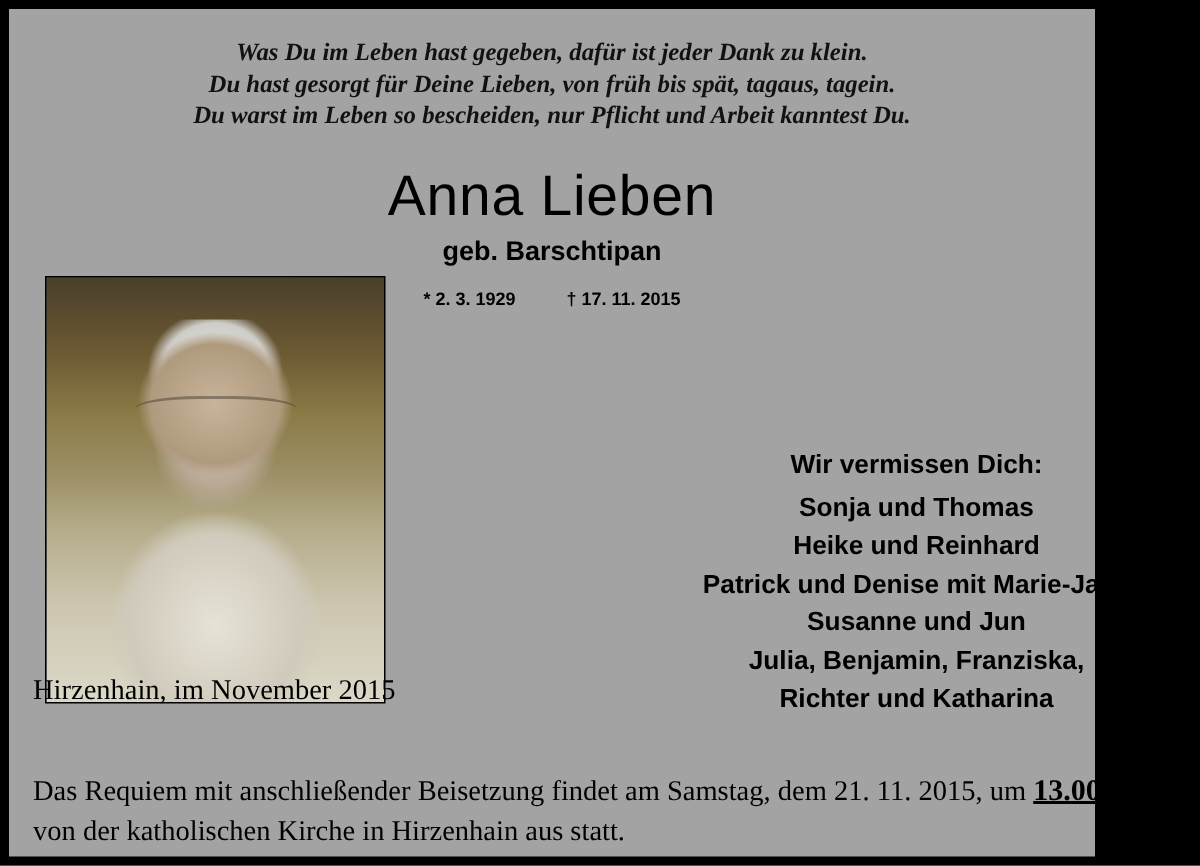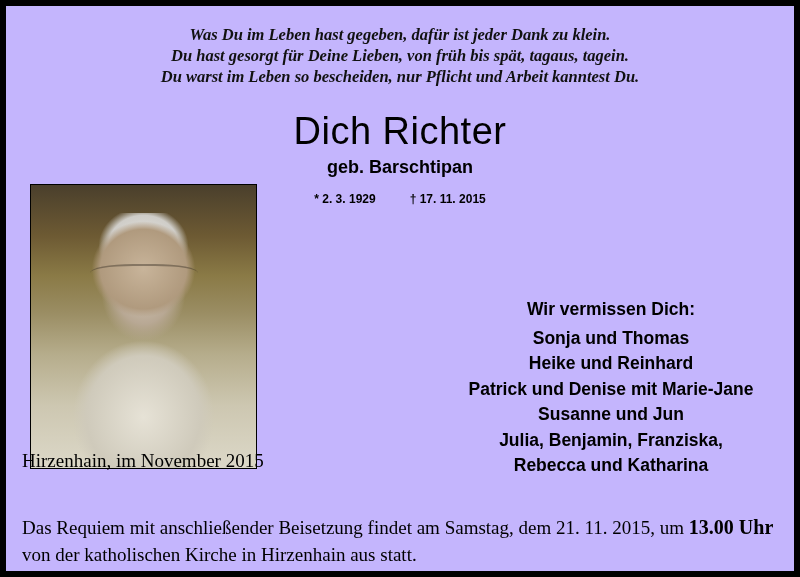--- a/index.html
+++ b/index.html
@@ -10,23 +10,23 @@
     width: 800px;
     height: 577px;
     background: #000;
     font-family: "Liberation Serif", serif;
     overflow: hidden;
   }
   .obituary {
     position: absolute;
     left: 6px;
     top: 6px;
-    width: 788px;
+    width: 724px;
     height: 565px;
-    background: #c4b5fd;
+    background: #a3a3a3;
     box-sizing: border-box;
   }
 
   
   .poem {
     text-align: center;
     padding-top: 18px;
     font-family: "Liberation Serif", serif;
     font-style: italic;
     font-weight: bold;
@@ -140,54 +140,55 @@
     top: 508px;
     width: 760px;
     font-family: "Liberation Serif", serif;
     font-size: 19px;
     line-height: 27px;
     color: #000;
   }
   .requiem .time {
     font-weight: bold;
     font-size: 20px;
+    text-decoration: underline;
   }
 </style>
 </head>
 <body>
 
 <div class="obituary">
 
   <div class="poem">
     <div>Was Du im Leben hast gegeben, dafür ist jeder Dank zu klein.</div>
     <div>Du hast gesorgt für Deine Lieben, von früh bis spät, tagaus, tagein.</div>
     <div>Du warst im Leben so bescheiden, nur Pflicht und Arbeit kanntest Du.</div>
   </div>
 
   <div class="name-block">
-    <div class="deceased-name">Dich Richter</div>
+    <div class="deceased-name">Anna Lieben</div>
     <div class="maiden-name">geb. Barschtipan</div>
     <div class="dates">
       <span>* 2. 3. 1929</span><span class="gap"></span><span>† 17. 11. 2015</span>
     </div>
   </div>
 
   <div class="photo">
     <div class="figure"></div>
     <div class="glasses"></div>
   </div>
 
   <div class="mourners">
     <div class="intro">Wir vermissen Dich:</div>
     <div>Sonja und Thomas</div>
     <div>Heike und Reinhard</div>
     <div>Patrick und Denise mit Marie-Jane</div>
     <div>Susanne und Jun</div>
     <div>Julia, Benjamin, Franziska,</div>
-    <div>Rebecca und Katharina</div>
+    <div>Richter und Katharina</div>
   </div>
 
   <div class="place-date">Hirzenhain, im November 2015</div>
 
   <div class="requiem">
     <span>Das Requiem mit anschließender Beisetzung findet am Samstag, dem 21. 11. 2015, um </span><span class="time">13.00 Uhr</span><span> von der katholischen Kirche in Hirzenhain aus statt.</span>
   </div>
 
 </div>
 

